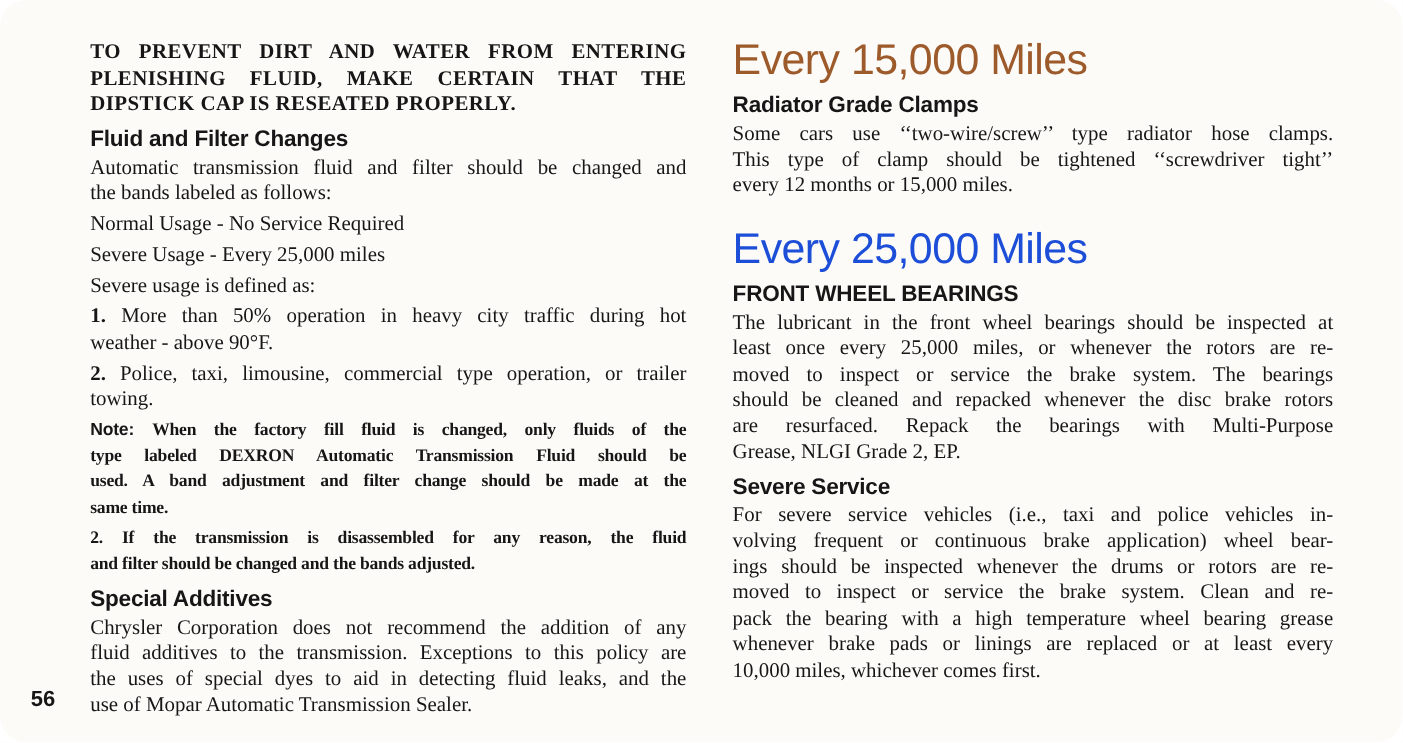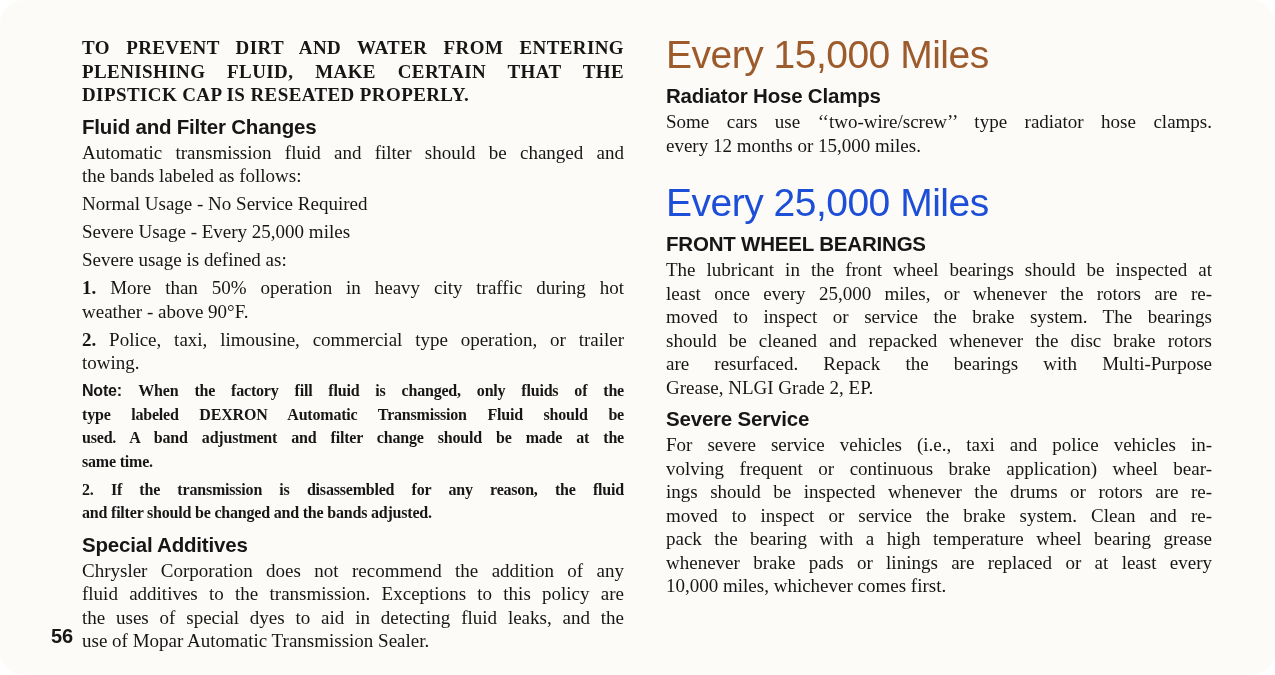--- a/index.html
+++ b/index.html
@@ -67,21 +67,21 @@
   .line.jl { text-align: justify; text-align-last: justify; }
   .line.ll { text-align: left; }
   .prefix-serif { font-weight: bold; }
   .prefix-sans {
     font-family: "Liberation Sans", sans-serif;
     font-weight: bold;
     letter-spacing: -0.2px;
   }
   .pagenum {
     position: absolute;
-    left: 51px;
+    left: 28px;
     top: 625px;
     font-family: "Liberation Sans", sans-serif;
     font-weight: bold;
     font-size: 20px;
   }
 </style>
 </head>
 <body>
 
 <div class="page">
@@ -126,23 +126,24 @@
       <div class="h2">Special Additives</div>
       <div class="para">
         <div class="line jl">Chrysler Corporation does not recommend the addition of any</div>
         <div class="line jl">fluid additives to the transmission. Exceptions to this policy are</div>
         <div class="line jl">the uses of special dyes to aid in detecting fluid leaks, and the</div>
         <div class="line ll">use of Mopar Automatic Transmission Sealer.</div>
       </div>
     </div>
   <div class="col col-right">
       <div class="bigh" style="color: rgb(157, 90, 43);">Every 15,000 Miles</div>
-      <div class="h2">Radiator Hose Clamps</div>
+      <div class="h2">Radiator Grade Clamps</div>
       <div class="para">
         <div class="line jl">Some cars use ‘‘two-wire/screw’’ type radiator hose clamps.</div>
+        <div class="line jl">This type of clamp should be tightened ‘‘screwdriver tight’’</div>
         <div class="line ll">every 12 months or 15,000 miles.</div>
       </div>
       <div class="bigh" style="color: #1d4ed8;">Every 25,000 Miles</div>
       <div class="h2">FRONT WHEEL BEARINGS</div>
       <div class="para">
         <div class="line jl">The lubricant in the front wheel bearings should be inspected at</div>
         <div class="line jl">least once every 25,000 miles, or whenever the rotors are re-</div>
         <div class="line jl">moved to inspect or service the brake system. The bearings</div>
         <div class="line jl">should be cleaned and repacked whenever the disc brake rotors</div>
         <div class="line jl">are resurfaced. Repack the bearings with Multi-Purpose</div>

